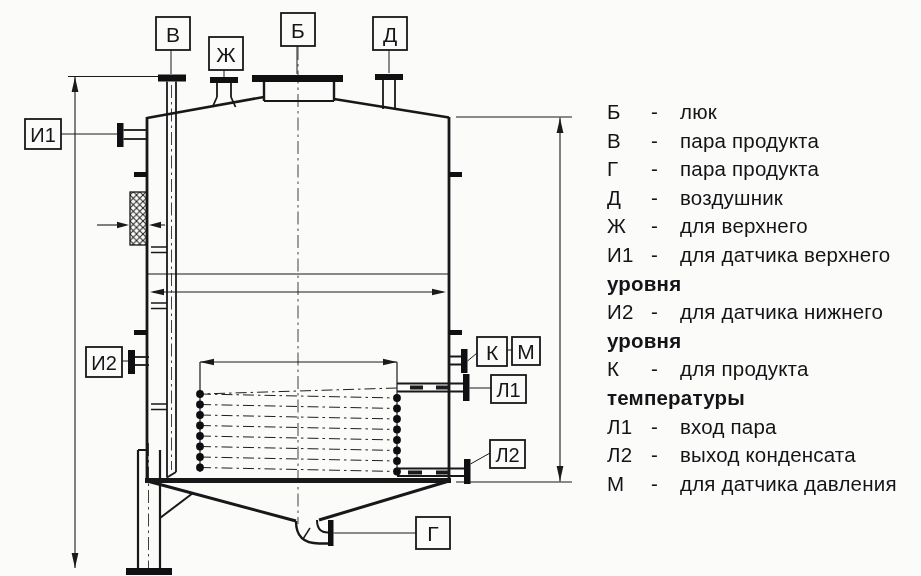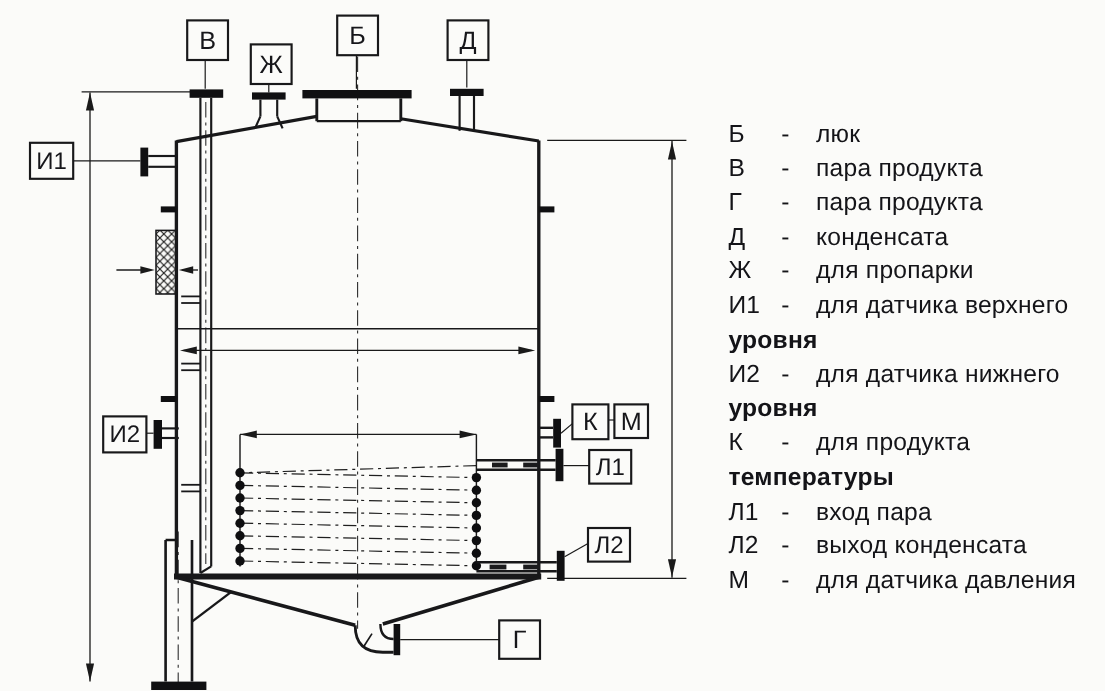--- a/index.html
+++ b/index.html
@@ -296,26 +296,26 @@
       <span class="legend-text">пара продукта</span>
     </div>
     <div class="legend-row">
       <span class="legend-key">Г</span>
       <span class="legend-sep">-</span>
       <span class="legend-text">пара продукта</span>
     </div>
     <div class="legend-row">
       <span class="legend-key">Д</span>
       <span class="legend-sep">-</span>
-      <span class="legend-text">конденсата</span>
+      <span class="legend-text">воздушник</span>
     </div>
     <div class="legend-row">
       <span class="legend-key">Ж</span>
       <span class="legend-sep">-</span>
-      <span class="legend-text">для пропарки</span>
+      <span class="legend-text">для верхнего</span>
     </div>
     <div class="legend-row">
       <span class="legend-key">И1</span>
       <span class="legend-sep">-</span>
       <span class="legend-text">для датчика верхнего</span>
     </div>
     <div class="legend-row">
       <span class="legend-cont">уровня</span>
     </div>
     <div class="legend-row">

